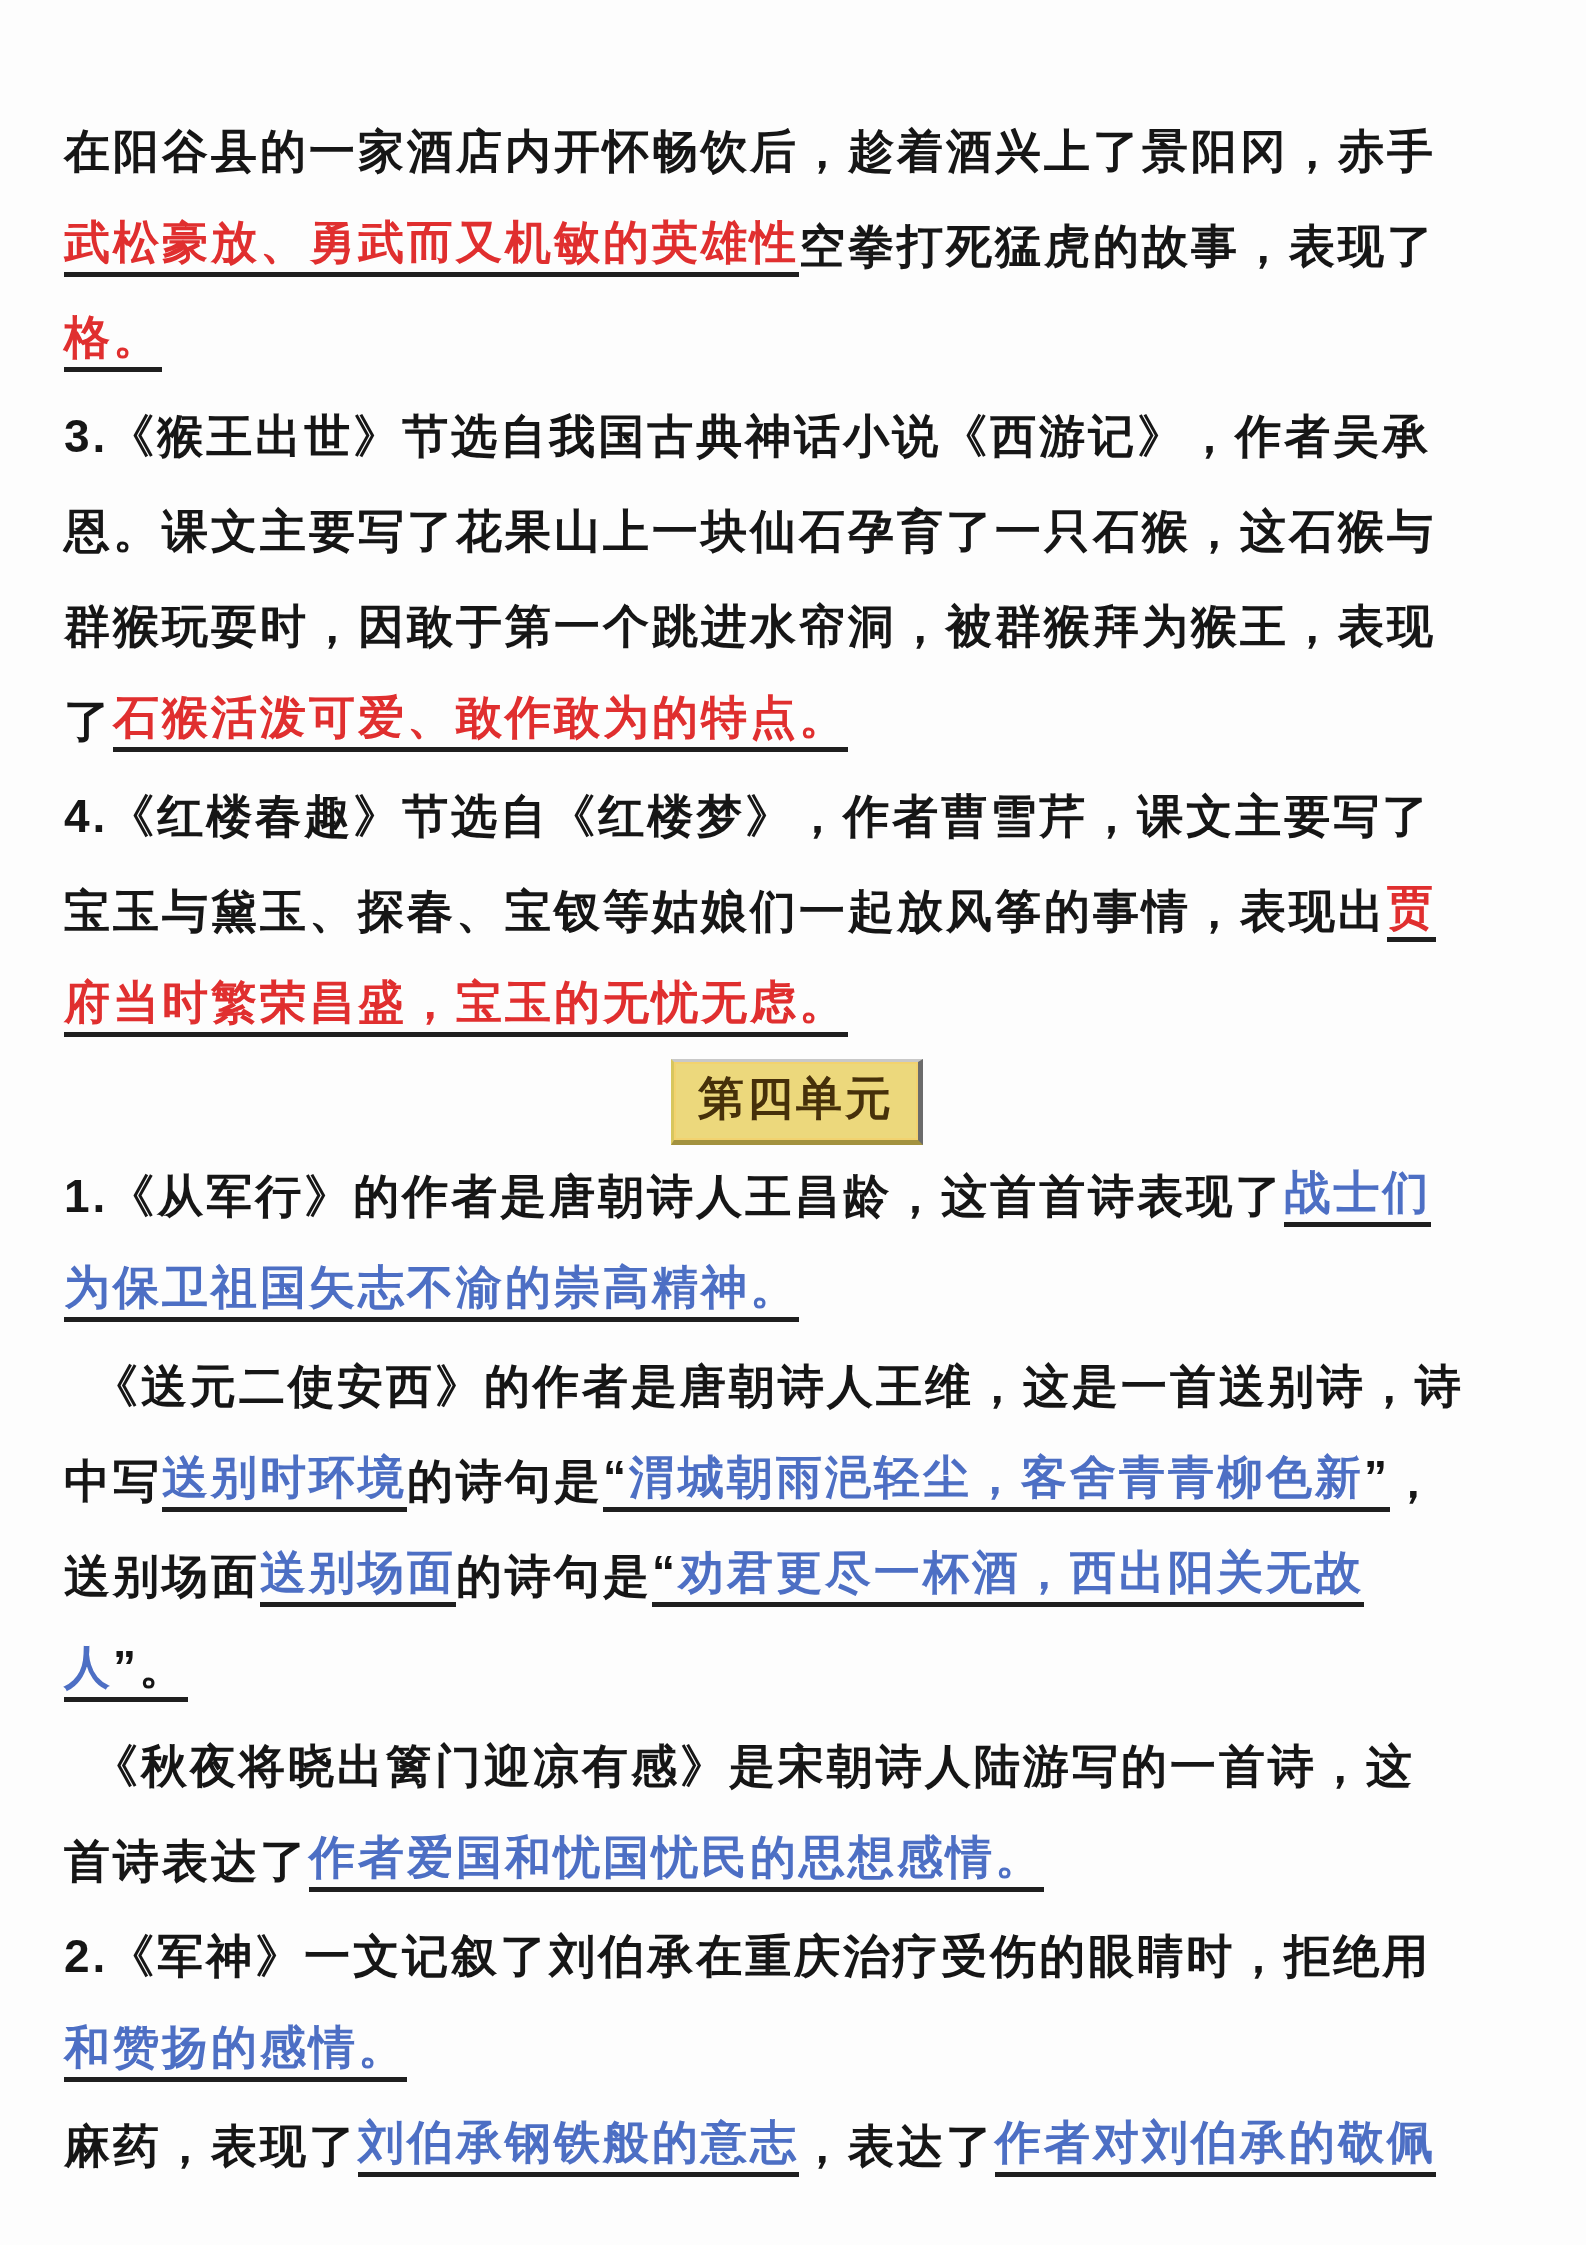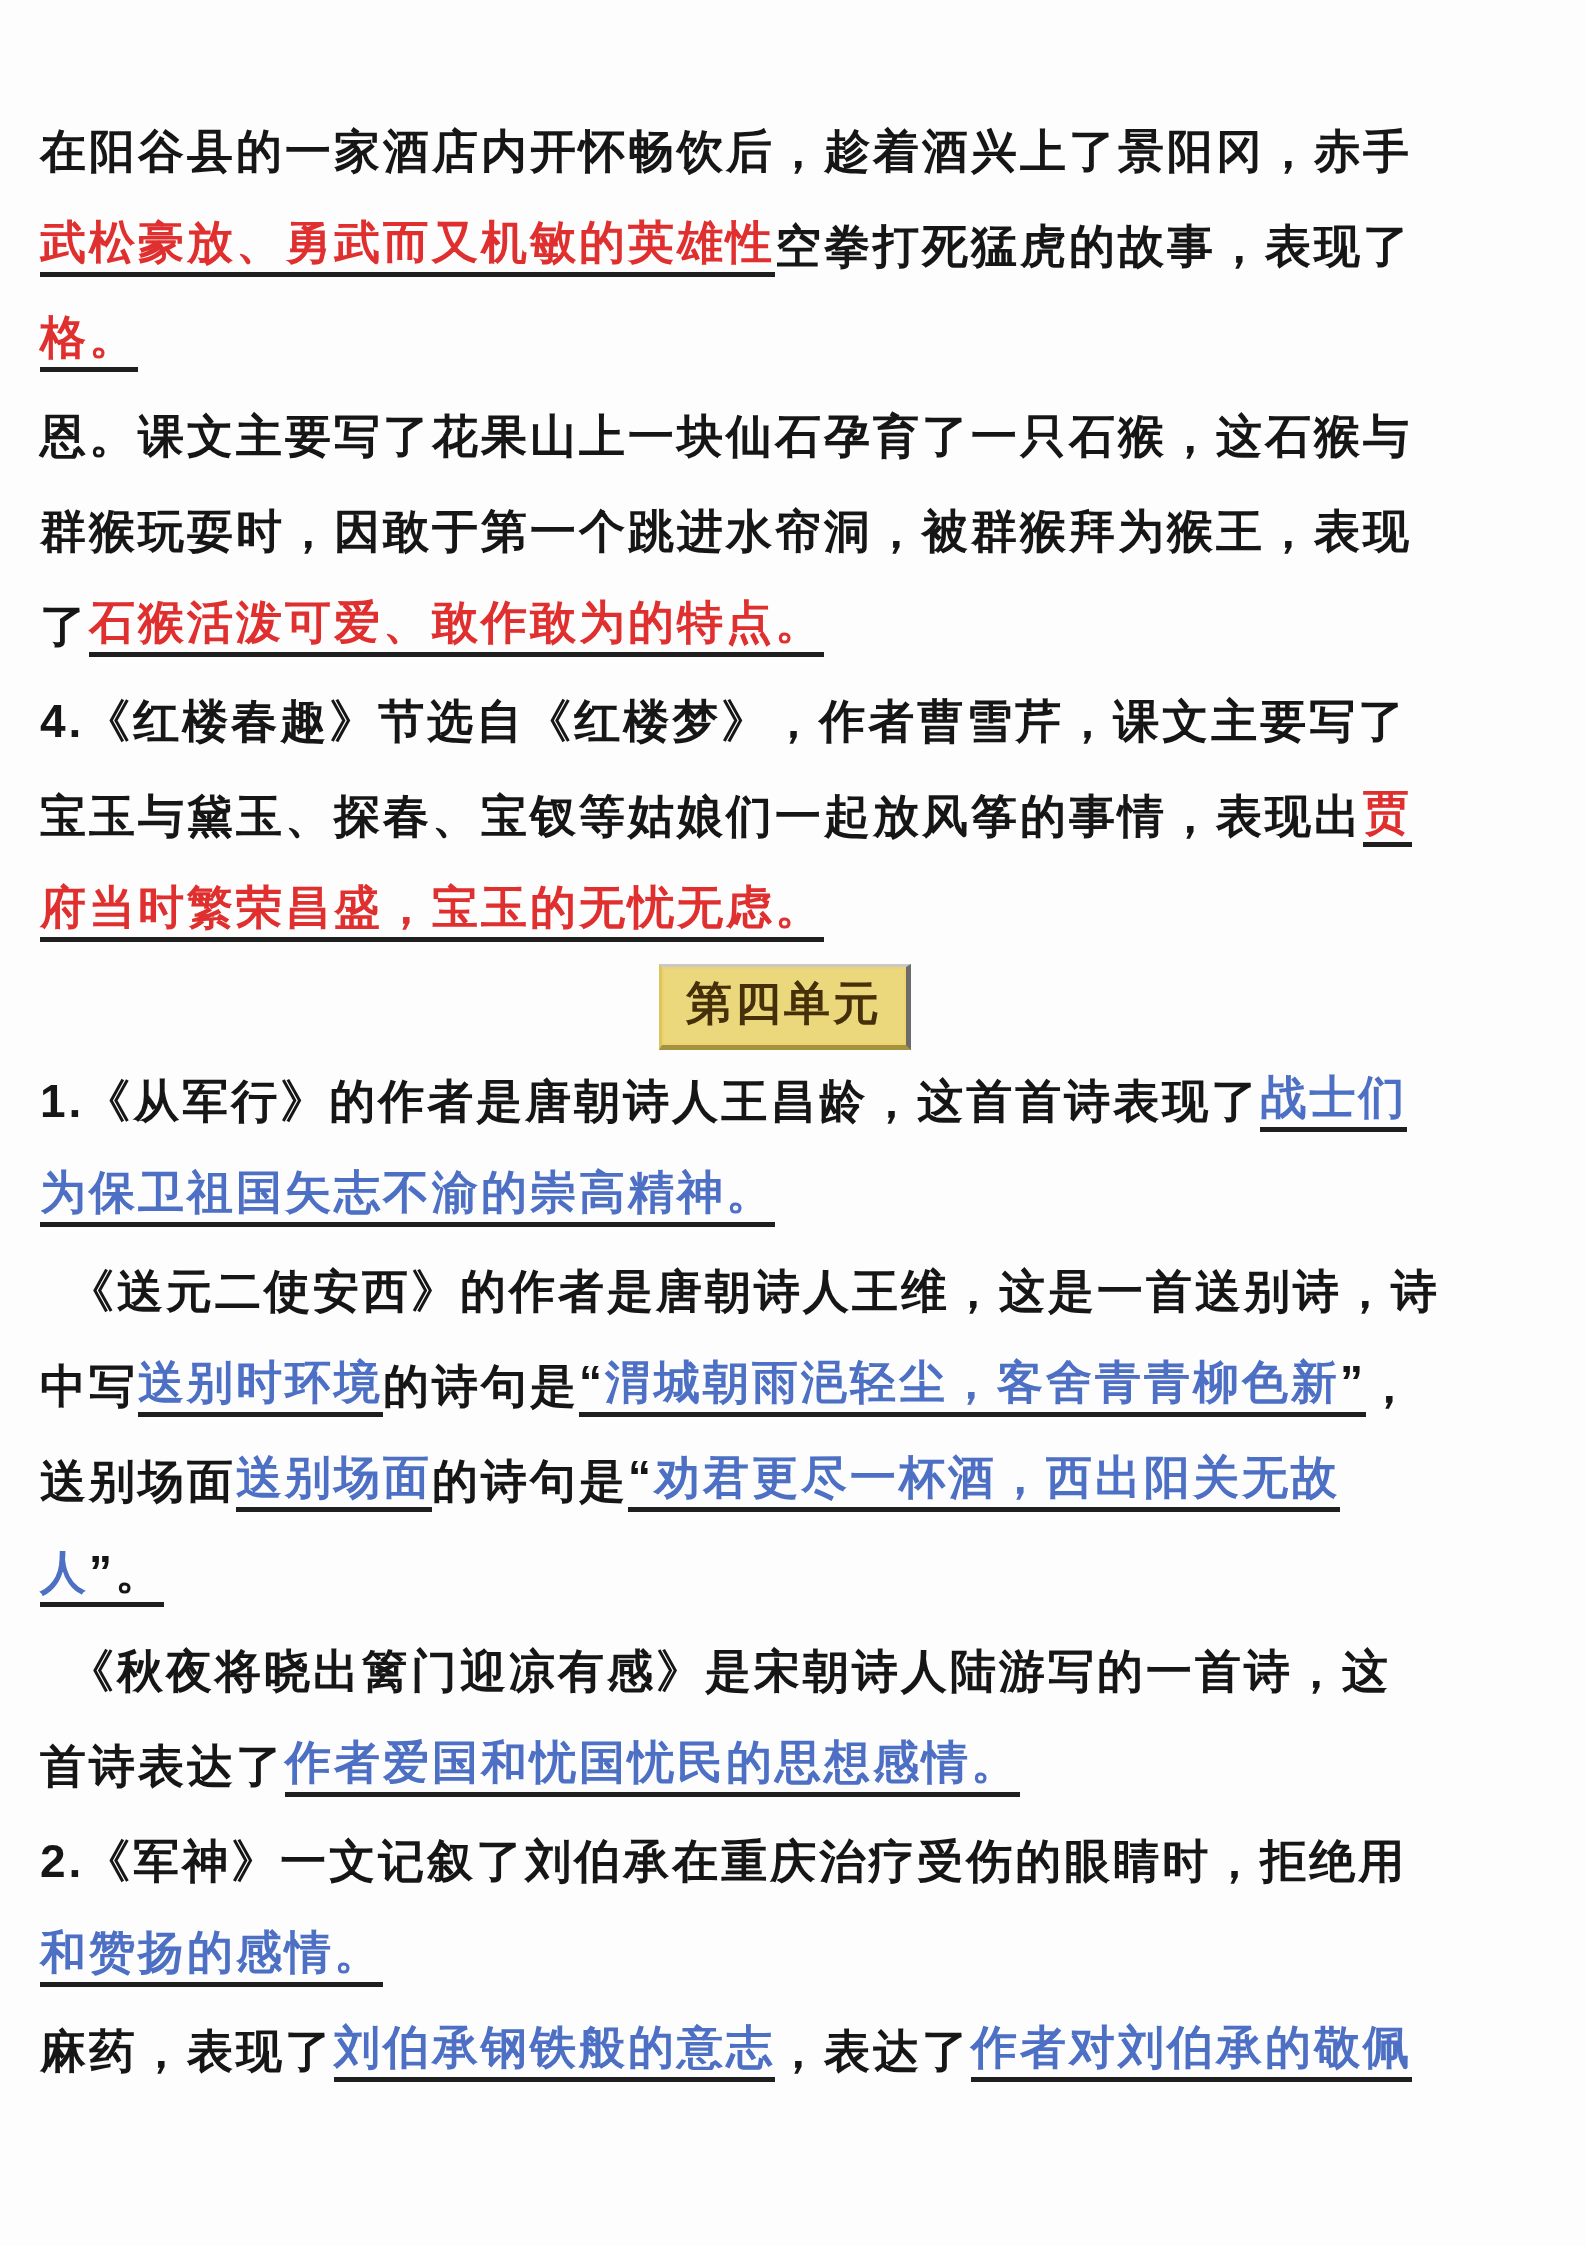--- a/index.html
+++ b/index.html
@@ -4,21 +4,21 @@
 <style>
   html,body { margin:0; padding:0; }
   body {
     width:1586px; height:2245px;
     background:#fdfdfd;
     font-family:"Liberation Sans","DejaVu Sans",sans-serif;
     font-weight:bold;
     overflow:hidden;
   }
   .doc {
-    padding:104px 56px 0 40px;
+    padding:104px 56px 0 64px;
   }
   .row {
     height:95px;
     display:flex;
     align-items:center;
     font-size:46px;
     letter-spacing:3px;
     color:var(--text,#161616);
     white-space:nowrap;
   }
@@ -58,20 +58,23 @@
 <div class="doc" id="doc">
     <div class="row">
       <span class="seg seg-k">在阳谷县的一家酒店内开怀畅饮后，趁着酒兴上了景阳冈，赤手</span>
     </div>
     <div class="row">
       <span class="seg seg-r">武松豪放、勇武而又机敏的英雄性</span>
       <span class="seg seg-k">空拳打死猛虎的故事，表现了</span>
     </div>
     <div class="row">
       <span class="seg seg-r">格。</span>
+    </div>
+    <div class="row">
+      <span class="seg seg-k">3.《猴王出世》节选自我国古典神话小说《西游记》，作者吴承</span>
     </div>
     <div class="row">
       <span class="seg seg-k">恩。课文主要写了花果山上一块仙石孕育了一只石猴，这石猴与</span>
     </div>
     <div class="row">
       <span class="seg seg-k">群猴玩耍时，因敢于第一个跳进水帘洞，被群猴拜为猴王，表现</span>
     </div>
     <div class="row">
       <span class="seg seg-k">了</span>
       <span class="seg seg-r">石猴活泼可爱、敢作敢为的特点。</span>

